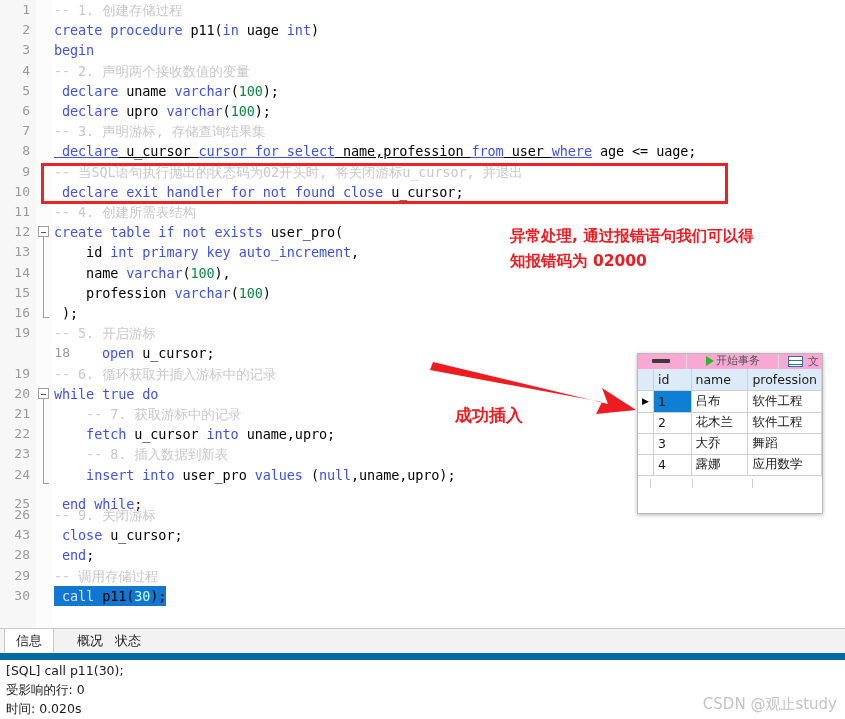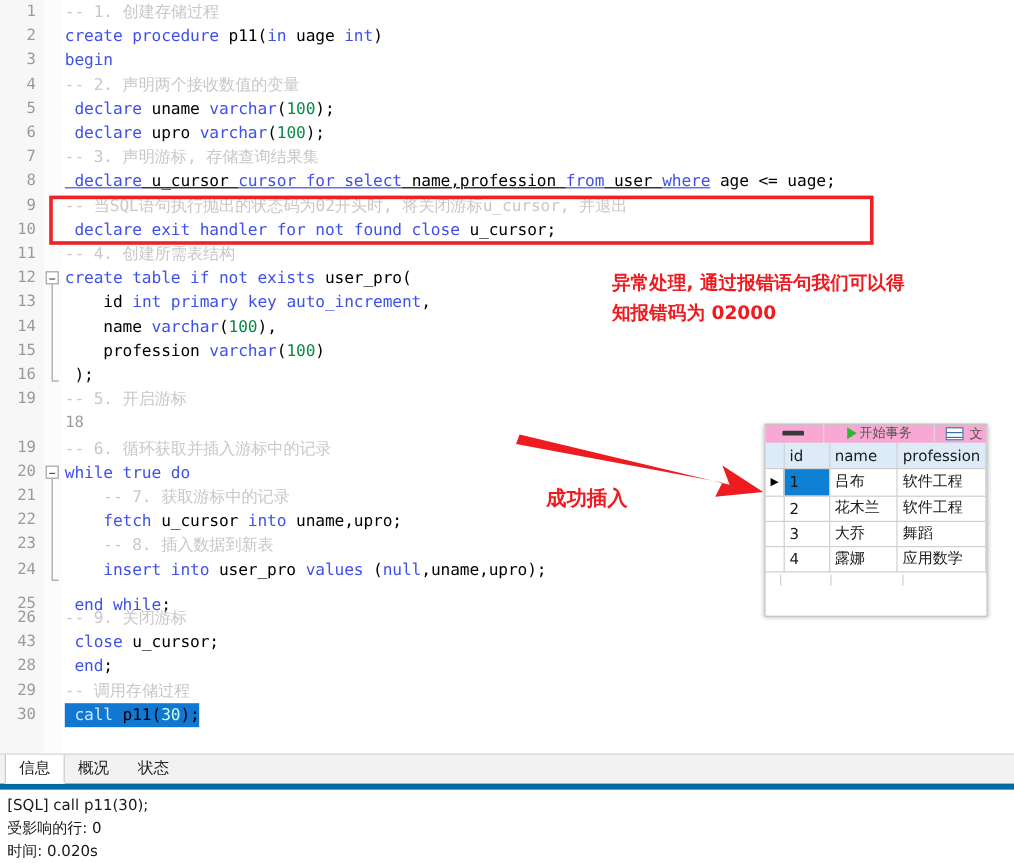--- a/index.html
+++ b/index.html
@@ -134,21 +134,21 @@
   #grid-filler{
     position:absolute;left:0;top:125px;width:100%;height:34px;background:#fff;
   }
   #grid-filler .cellline{position:absolute;top:0;width:1px;height:9px;background:#cfcfcf;}
 
   
   #bottom{
     position:absolute;left:0;top:628px;width:845px;height:91px;background:#fff;
     border-top:1px solid #c9c9c9;
   }
-  #tabstrip{position:absolute;left:0;top:0;width:100%;height:24px;background:#f2f2f2;border-bottom:5px solid #0369a1;}
+  #tabstrip{position:absolute;left:0;top:0;width:100%;height:24px;background:#f2f2f2;border-bottom:7px solid #0369a1;}
   .tab{
     position:absolute;top:0;height:24px;line-height:24px;padding:0 11px;
     font-size:13px;color:#222;box-sizing:border-box;
     font-family:"DejaVu Sans","Liberation Sans",sans-serif;
   }
   .tab.on{background:#fff;border:1px solid #c9c9c9;border-bottom:1px solid #fff;border-top:none;}
   #msg{
     position:absolute;left:6px;top:32px;
     font-size:12.5px;color:#1a1a1a;line-height:19px;
     font-family:"DejaVu Sans","Liberation Sans",sans-serif;
@@ -175,21 +175,21 @@
       <div class="code-line" style="top: 141.4px;"><span class="ln">8</span><span class="src"><span class="kwu"> declare</span><span class="plu"> u_cursor </span><span class="kwu">cursor for select</span><span class="plu"> name,profession </span><span class="kwu">from</span><span class="plu"> user </span><span class="kwu">where</span><span class="pl"> age &lt;= uage;</span></span></div>
       <div class="code-line" style="top: 161.6px;"><span class="ln">9</span><span class="src"><span class="cmt">-- 当SQL语句执行抛出的状态码为02开头时, 将关闭游标u_cursor, 并退出</span></span></div>
       <div class="code-line" style="top: 181.8px;"><span class="ln">10</span><span class="src"><span class="kw"> declare exit handler for not found close</span><span class="pl"> u_cursor;</span></span></div>
       <div class="code-line" style="top: 202px;"><span class="ln">11</span><span class="src"><span class="cmt">-- 4. 创建所需表结构</span></span></div>
       <div class="code-line" style="top: 222.2px;"><span class="ln">12</span><span class="src"><span class="kw">create table if not exists</span><span class="pl"> user_pro(</span></span></div>
       <div class="code-line" style="top: 242.4px;"><span class="ln">13</span><span class="src"><span class="pl">    id </span><span class="kw">int primary key auto_increment</span><span class="pl">,</span></span></div>
       <div class="code-line" style="top: 262.6px;"><span class="ln">14</span><span class="src"><span class="pl">    name </span><span class="kw">varchar</span><span class="pl">(</span><span class="num">100</span><span class="pl">),</span></span></div>
       <div class="code-line" style="top: 282.8px;"><span class="ln">15</span><span class="src"><span class="pl">    profession </span><span class="kw">varchar</span><span class="pl">(</span><span class="num">100</span><span class="pl">)</span></span></div>
       <div class="code-line" style="top: 303px;"><span class="ln">16</span><span class="src"><span class="pl"> );</span></span></div>
       <div class="code-line" style="top: 323.2px;"><span class="ln">19</span><span class="src"><span class="cmt">-- 5. 开启游标</span></span></div>
-      <div class="code-line" style="top: 343.4px; margin-left: 40px;"><span class="ln">18</span></div>
+      <div class="code-line" style="top: 343.4px; margin-left: 40px;"><span class="ln">18</span><span class="src"><span class="kw"> open</span><span class="pl"> u_cursor;</span></span></div>
       <div class="code-line" style="top: 363.6px;"><span class="ln">19</span><span class="src"><span class="cmt">-- 6. 循环获取并插入游标中的记录</span></span></div>
       <div class="code-line" style="top: 383.8px;"><span class="ln">20</span><span class="src"><span class="kw">while true do</span></span></div>
       <div class="code-line" style="top: 404px;"><span class="ln">21</span><span class="src"><span class="cmt">    -- 7. 获取游标中的记录</span></span></div>
       <div class="code-line" style="top: 424.2px;"><span class="ln">22</span><span class="src"><span class="kw">    fetch</span><span class="pl"> u_cursor </span><span class="kw">into</span><span class="pl"> uname,upro;</span></span></div>
       <div class="code-line" style="top: 444.4px;"><span class="ln">23</span><span class="src"><span class="cmt">    -- 8. 插入数据到新表</span></span></div>
       <div class="code-line" style="top: 464.6px;"><span class="ln">24</span><span class="src"><span class="kw">    insert into</span><span class="pl"> user_pro </span><span class="kw">values</span><span class="pl"> (</span><span class="kw">null</span><span class="pl">,uname,upro);</span></span></div>
       <div class="code-line" style="top: 494px;"><span class="ln">25</span><span class="src"><span class="kw"> end while</span><span class="pl">;</span></span></div>
       <div class="code-line" style="top: 505px;"><span class="ln">26</span><span class="src"><span class="cmt">-- 9. 关闭游标</span></span></div>
       <div class="code-line" style="top: 525.2px;"><span class="ln">43</span><span class="src"><span class="kw"> close</span><span class="pl"> u_cursor;</span></span></div>
       <div class="code-line" style="top: 545.4px;"><span class="ln">28</span><span class="src"><span class="kw"> end</span><span class="pl">;</span></span></div>
@@ -274,21 +274,22 @@
   <div id="grid-filler">
     <div class="cellline" style="left:12px;"></div>
     <div class="cellline" style="left:54px;"></div>
     <div class="cellline" style="left:114px;"></div>
   </div>
 </div>
 
 <div id="bottom">
   <div id="tabstrip">
       <div class="tab on" style="left: 4px;">信息</div>
-      <div class="tab" style="left: 54px; text-align: center;">概况</div>
+      <div class="tab" style="left: 66px; text-align: center;">概况</div>
       <div class="tab" style="left: 104px;">状态</div>
     </div>
   <div id="msg">
       <div>[SQL] call p11(30);</div>
       <div>受影响的行: 0</div>
       <div>时间: 0.020s</div>
     </div>
+  <div id="watermark">CSDN @观止study</div>
 </div>
 
 </body></html>

